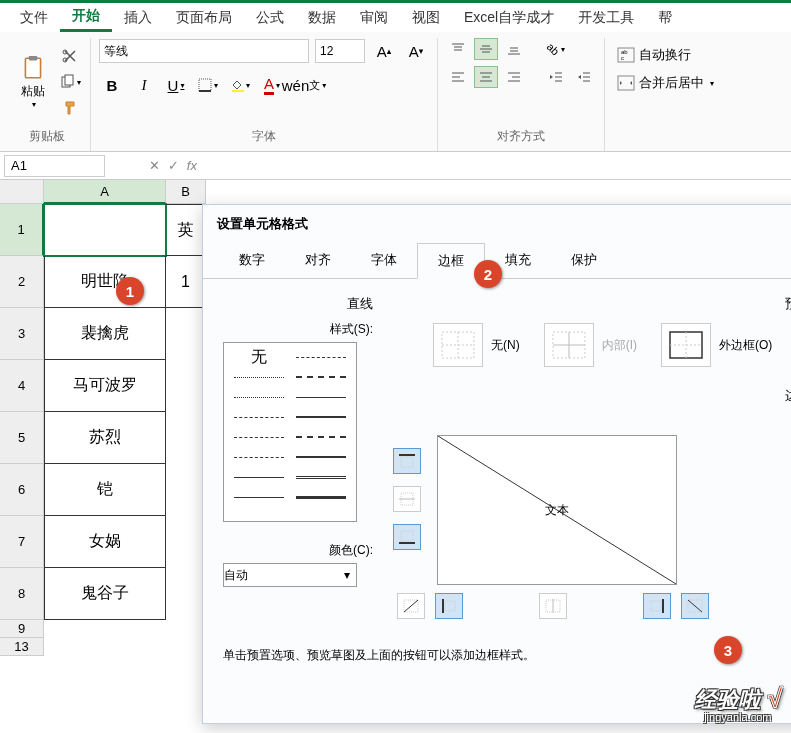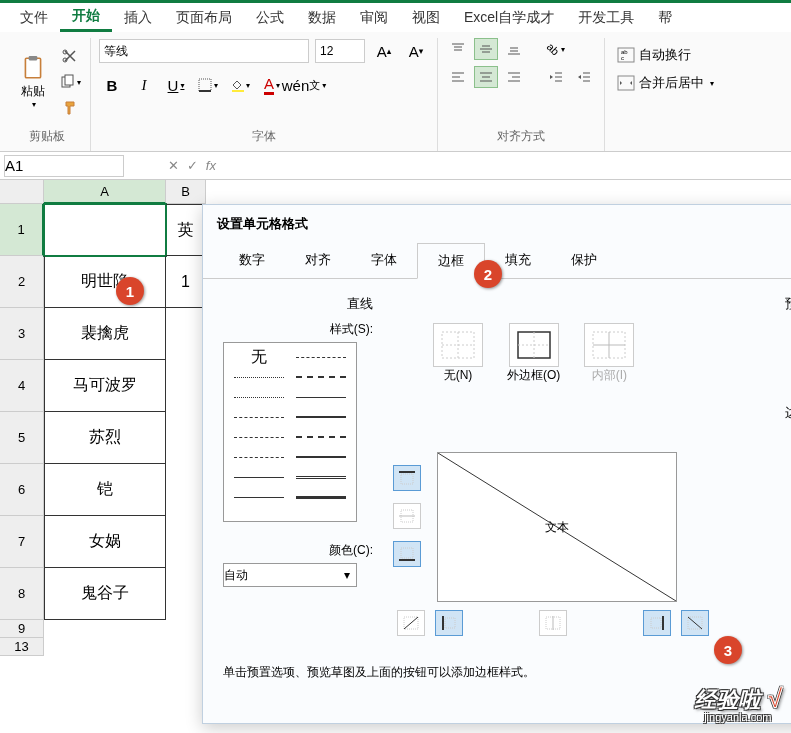--- a/index.html
+++ b/index.html
@@ -37,21 +37,21 @@
     .align-row { display: flex; gap: 4px; }
     .align-btn { width: 24px; height: 22px; display: flex; align-items: center; justify-content: center; cursor: pointer; }
     .align-btn.active { background: #d4e8d4; border: 1px solid #8bc08b; }
     
     
     .wrap-group { flex-direction: column; gap: 6px; align-items: flex-start; padding-top: 6px; }
     .wrap-btn { display: flex; align-items: center; gap: 4px; font-size: 13px; padding: 2px 4px; cursor: pointer; }
     
     
     .formula-bar { display: flex; height: 28px; border-bottom: 1px solid #ccc; align-items: center; }
-    .name-box { width: 120px; height: 22px; border: 1px solid #ccc; font-size: 15px; padding: 0 0; margin: 0 4px; }
+    .name-box { width: 101px; height: 22px; border: 1px solid #ccc; font-size: 13px; padding: 0 6px; margin: 0 4px; }
     .fx-area { display: flex; align-items: center; gap: 8px; margin-left: 40px; }
     .fx-btn { font-size: 13px; color: #888; cursor: pointer; }
     
     
     .sheet { position: relative; }
     .sheet-corner { position: absolute; left: 0; top: 0; width: 44px; height: 24px; background: #eee; border-right: 1px solid #ccc; border-bottom: 1px solid #ccc; }
     .col-headers { position: absolute; left: 44px; top: 0; display: flex; }
     .col-header { background: #eee; border-right: 1px solid #ccc; border-bottom: 1px solid #ccc; text-align: center; font-size: 13px; height: 24px; line-height: 24px; }
     .col-header.selected { background: #d4e8d4; border-bottom: 2px solid #107c41; }
     .row-headers { position: absolute; left: 0; top: 24px; }
@@ -75,21 +75,21 @@
     .sub-label { font-size: 12px; margin-bottom: 4px; }
     .line-styles { border: 1px solid #999; width: 134px; height: 180px; padding: 4px; background: #fff; }
     .line-style-row { display: flex; height: 20px; }
     .line-style-cell { width: 62px; display: flex; align-items: center; justify-content: center; }
     .line-sample { width: 50px; border-top-width: 1px; border-top-color: #333; }
     .color-section { margin-top: 20px; }
     .color-select { width: 134px; height: 24px; border: 1px solid #999; display: flex; align-items: center; justify-content: center; font-size: 12px; cursor: pointer; background: #fff; }
     
     .preset-section { flex: 1; }
     .preset-buttons { display: flex; gap: 24px; margin: 10px 0 20px 40px; }
-    .preset-btn { display: flex; flex-direction: column; align-items: center; cursor: pointer; }
+    .preset-btn { display: flex; align-items: center; gap: 8px; cursor: pointer; }
     .preset-icon { width: 50px; height: 44px; border: 1px solid #ccc; display: flex; align-items: center; justify-content: center; background: #fff; }
     .preset-label { font-size: 12px; }
     .preset-label.disabled { color: #aaa; }
     
     .border-section { margin-top: 10px; }
     .border-preview-area { display: flex; align-items: center; gap: 8px; }
     .border-side-btns { display: flex; flex-direction: column; gap: 12px; }
     .border-btn { width: 28px; height: 26px; border: 1px solid #ccc; display: flex; align-items: center; justify-content: center; cursor: pointer; background: #fff; }
     .border-btn.active { background: #d0e4f5; border-color: #5a9bd5; }
     .border-preview { width: 240px; height: 150px; border: 1px solid #999; position: relative; background: #fff; margin-left: 8px; margin-top: 22px; }
@@ -452,36 +452,36 @@
                 <rect x="2" y="2" width="32" height="26" fill="none" stroke="#ccc" stroke-dasharray="2,2"></rect>
                 <line x1="18" y1="2" x2="18" y2="28" stroke="#ccc" stroke-dasharray="2,2"></line>
                 <line x1="2" y1="15" x2="34" y2="15" stroke="#ccc" stroke-dasharray="2,2"></line>
               </svg>
             </div>
           <div class="preset-label">无(N)</div>
         </div>
         <div class="preset-btn">
           <div class="preset-icon">
               <svg width="36" height="30">
-                <rect x="2" y="2" width="32" height="26" fill="none" stroke="#333" stroke-width="1.5"></rect>
-                <line x1="18" y1="2" x2="18" y2="28" stroke="#ccc" stroke-dasharray="2,2"></line>
-                <line x1="2" y1="15" x2="34" y2="15" stroke="#ccc" stroke-dasharray="2,2"></line>
-              </svg>
-            </div>
-          <div class="preset-label">外边框(O)</div>
+                <rect x="2" y="2" width="32" height="26" fill="none" stroke="#ccc" stroke-dasharray="2,2"></rect>
+                <line x1="18" y1="2" x2="18" y2="28" stroke="#bbb"></line>
+                <line x1="2" y1="15" x2="34" y2="15" stroke="#bbb"></line>
+              </svg>
+            </div>
+          <div class="preset-label disabled">内部(I)</div>
         </div>
         <div class="preset-btn">
           <div class="preset-icon">
               <svg width="36" height="30">
-                <rect x="2" y="2" width="32" height="26" fill="none" stroke="#ccc" stroke-dasharray="2,2"></rect>
-                <line x1="18" y1="2" x2="18" y2="28" stroke="#bbb"></line>
-                <line x1="2" y1="15" x2="34" y2="15" stroke="#bbb"></line>
-              </svg>
-            </div>
-          <div class="preset-label disabled">内部(I)</div>
+                <rect x="2" y="2" width="32" height="26" fill="none" stroke="#333" stroke-width="1.5"></rect>
+                <line x1="18" y1="2" x2="18" y2="28" stroke="#ccc" stroke-dasharray="2,2"></line>
+                <line x1="2" y1="15" x2="34" y2="15" stroke="#ccc" stroke-dasharray="2,2"></line>
+              </svg>
+            </div>
+          <div class="preset-label">外边框(O)</div>
         </div>
       </div>
       <div class="border-section">
         <div class="section-label">边框</div>
         <div class="border-preview-area">
           <div class="border-side-btns">
             <div class="border-btn active">
                 <svg width="20" height="18">
                   <line x1="2" y1="3" x2="18" y2="3" stroke="#333" stroke-width="2"></line>
                   <rect x="4" y="5" width="12" height="10" fill="none" stroke="#ccc" stroke-dasharray="1,1"></rect>

